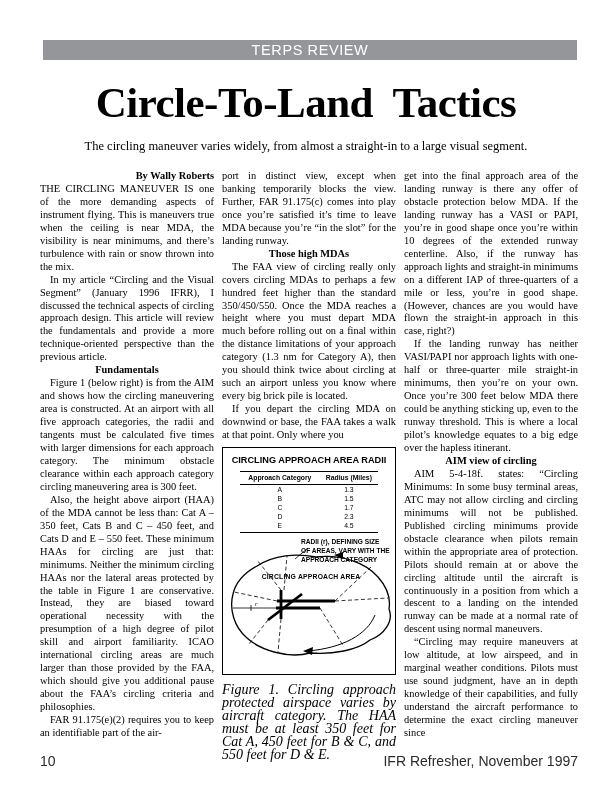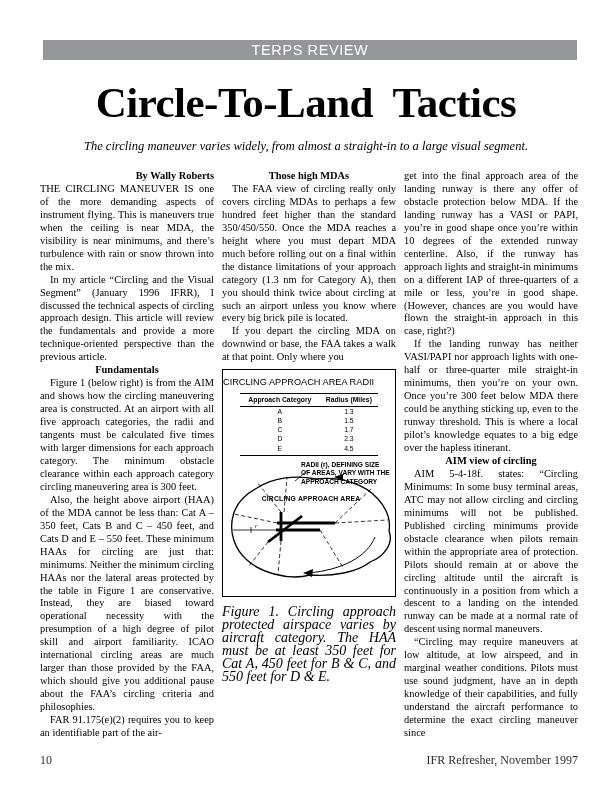--- a/index.html
+++ b/index.html
@@ -12,55 +12,55 @@
     position:absolute; top:40px; left:43px; width:534px; height:20px;
     background:#95969a; color:#fff; text-align:center; line-height:20px;
     font-family:"Liberation Sans", sans-serif; font-size:14.5px; letter-spacing:.6px;
   }
   .title {
     position:absolute; top:78px; left:0; width:612px; text-align:center;
     font-weight:bold; font-size:43px; letter-spacing:-.5px; word-spacing:10px;
   }
   .subtitle {
     position:absolute; top:139px; left:0; width:612px; text-align:center;
-    font-style:italic; font-size:12.5px;
+    font-size:12.5px;
   }
   .columns {
     position:absolute; top:170px; left:40px; width:538px;
     display:flex; gap:8px;
   }
   .col { width:174px; font-size:10.4px; line-height:12.95px; text-align:justify; }
   .col p { margin:0; }
   .col p.ind { text-indent:10px; }
   .byline { text-align:right; font-weight:bold; margin:2px 0 12px; }
   .colhead { font-weight:bold; text-align:center; margin:4px 0 4px; font-size:10.4px; }
 
   .figbox {
     border:1px solid #000; height:228px; margin-top:5px; position:relative;
     font-family:"Liberation Sans", sans-serif; overflow:hidden; text-align:left;
   }
-  .figtitle { text-align:left; font-weight:normal; font-size:9.2px; margin-top:6px; }
+  .figtitle { text-align:center; font-weight:bold; font-size:9.2px; margin-top:6px; }
   table.figtable {
     width:138px; margin:4px auto 0; border-collapse:collapse;
     font-size:6.8px; line-height:8px;
   }
   table.figtable th {
     font-weight:bold; border-top:1px solid #000; border-bottom:1px solid #000;
     padding:2px 0; text-align:center;
   }
   table.figtable td { text-align:center; padding:.6px 0; }
   table.figtable tr.last td { border-bottom:1px solid #000; padding-bottom:2px; }
   .fignote { margin:5px 0 0 78px; font-weight:bold; font-size:6.6px; line-height:8.6px; }
   .figsvg { position:absolute; left:1px; bottom:1px; width:170px; height:126px; }
   .caption { margin-top:8px; font-style:italic; font-size:14px; line-height:13px; text-align:justify; }
 
   .footer {
     position:absolute; top:753px; left:40px; width:538px;
     display:flex; justify-content:space-between;
-    font-family:Liberation Serif, serif; font-size:12px; color:#2b2b2b;
+    font-family:Liberation Sans, sans-serif; font-size:14px; color:#2b2b2b;
   }
 </style>
 </head>
 <body>
 
 <div class="graybar">
   <span>TERPS REVIEW</span>
 </div>
 
 <h1 class="title">Circle-To-Land Tactics</h1>
@@ -72,20 +72,21 @@
     <p class="byline">By Wally Roberts</p>
     <p>THE CIRCLING MANEUVER IS one of the more demanding aspects of instrument flying. This is maneuvers true when the ceiling is near MDA, the visibility is near minimums, and there’s turbulence with rain or snow thrown into the mix.</p>
     <p class="ind">In my article “Circling and the Visual Segment” (January 1996 IFRR), I discussed the technical aspects of circling approach design. This article will review the fundamentals and provide a more technique-oriented perspective than the previous article.</p>
     <p class="colhead">Fundamentals</p>
     <p class="ind">Figure 1 (below right) is from the AIM and shows how the circling maneuvering area is constructed. At an airport with all five approach categories, the radii and tangents must be calculated five times with larger dimensions for each approach category. The minimum obstacle clearance within each approach category circling maneuvering area is 300 feet.</p>
     <p class="ind">Also, the height above airport (HAA) of the MDA cannot be less than: Cat A – 350 feet, Cats B and C – 450 feet, and Cats D and E – 550 feet. These minimum HAAs for circling are just that: minimums. Neither the minimum circling HAAs nor the lateral areas protected by the table in Figure 1 are conservative. Instead, they are biased toward operational necessity with the presumption of a high degree of pilot skill and airport familiarity. ICAO international circling areas are much larger than those provided by the FAA, which should give you additional pause about the FAA’s circling criteria and philosophies.</p>
     <p class="ind">FAR 91.175(e)(2) requires you to keep an identifiable part of the air-</p>
   </div>
 
   <div class="col">
+    <p>port in distinct view, except when banking temporarily blocks the view. Further, FAR 91.175(c) comes into play once you’re satisfied it’s time to leave MDA because you’re “in the slot” for the landing runway.</p>
     <p class="colhead">Those high MDAs</p>
     <p class="ind">The FAA view of circling really only covers circling MDAs to perhaps a few hundred feet higher than the standard 350/450/550. Once the MDA reaches a height where you must depart MDA much before rolling out on a final within the distance limitations of your approach category (1.3 nm for Category A), then you should think twice about circling at such an airport unless you know where every big brick pile is located.</p>
     <p class="ind">If you depart the circling MDA on downwind or base, the FAA takes a walk at that point. Only where you</p>
 
     <div class="figbox">
       <div class="figtitle">CIRCLING APPROACH AREA RADII</div>
       <table class="figtable">
         <thead>
           <tr>
             <th>Approach Category</th>

